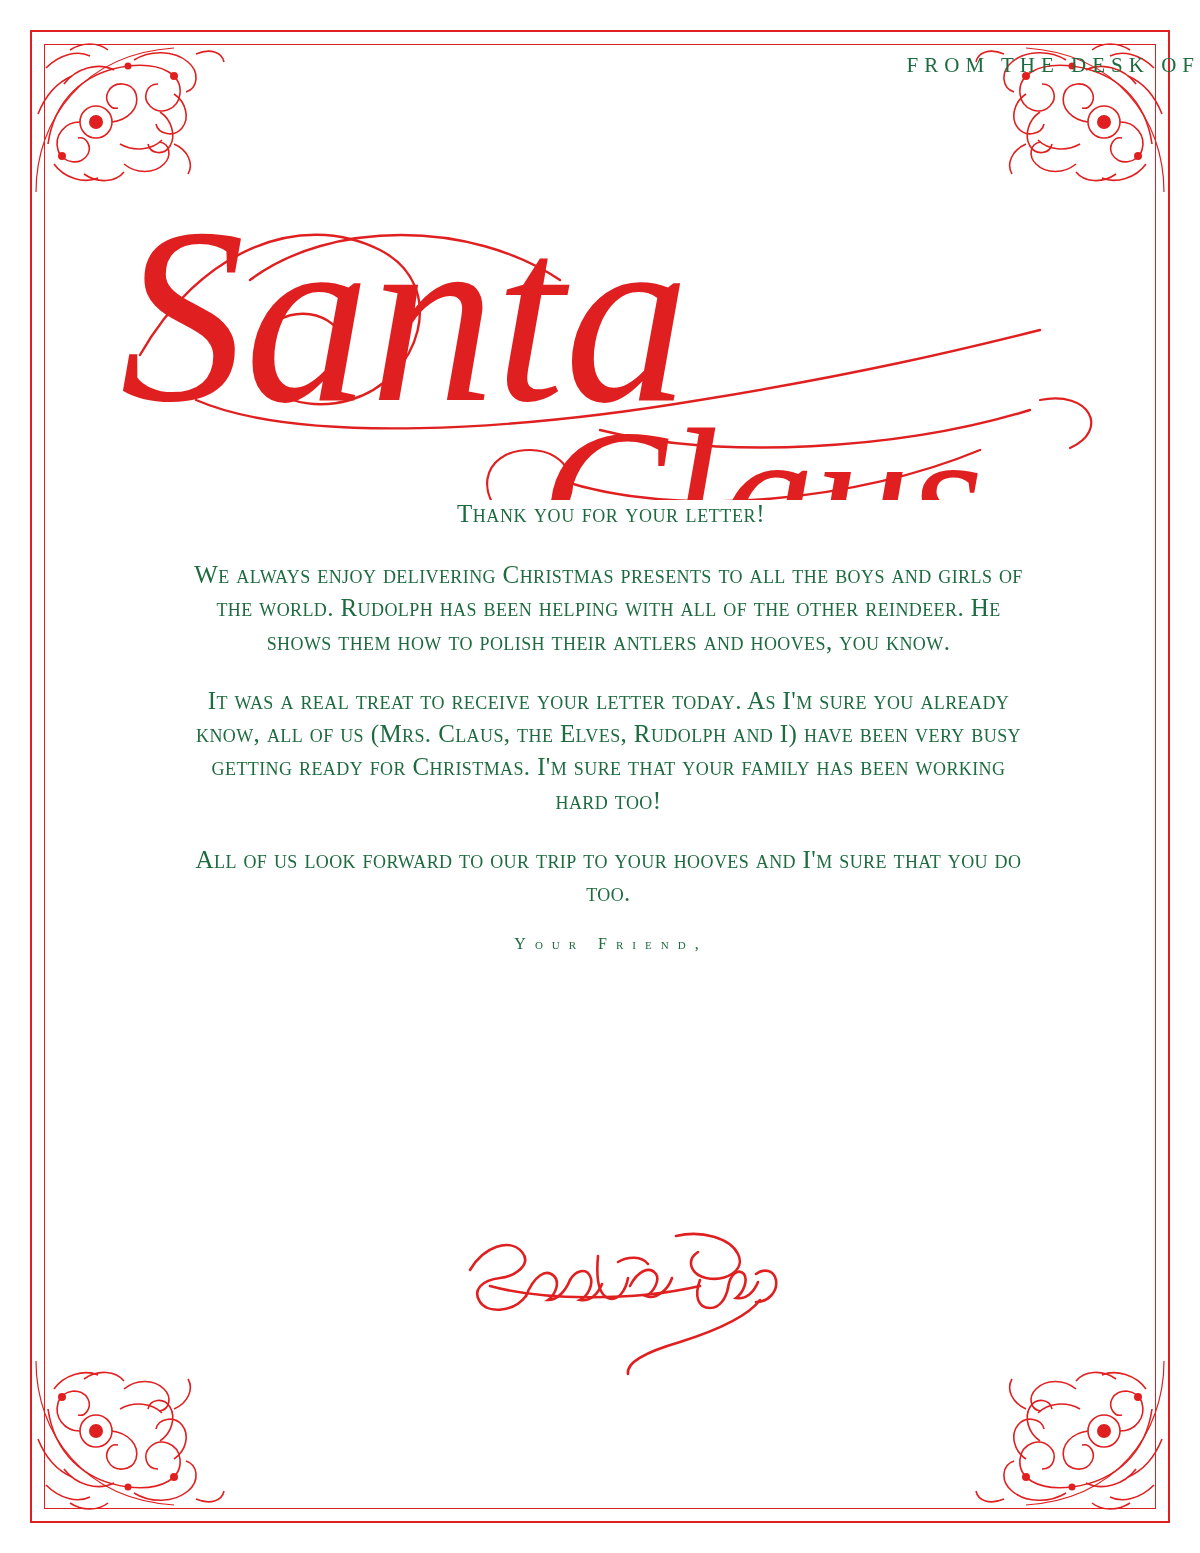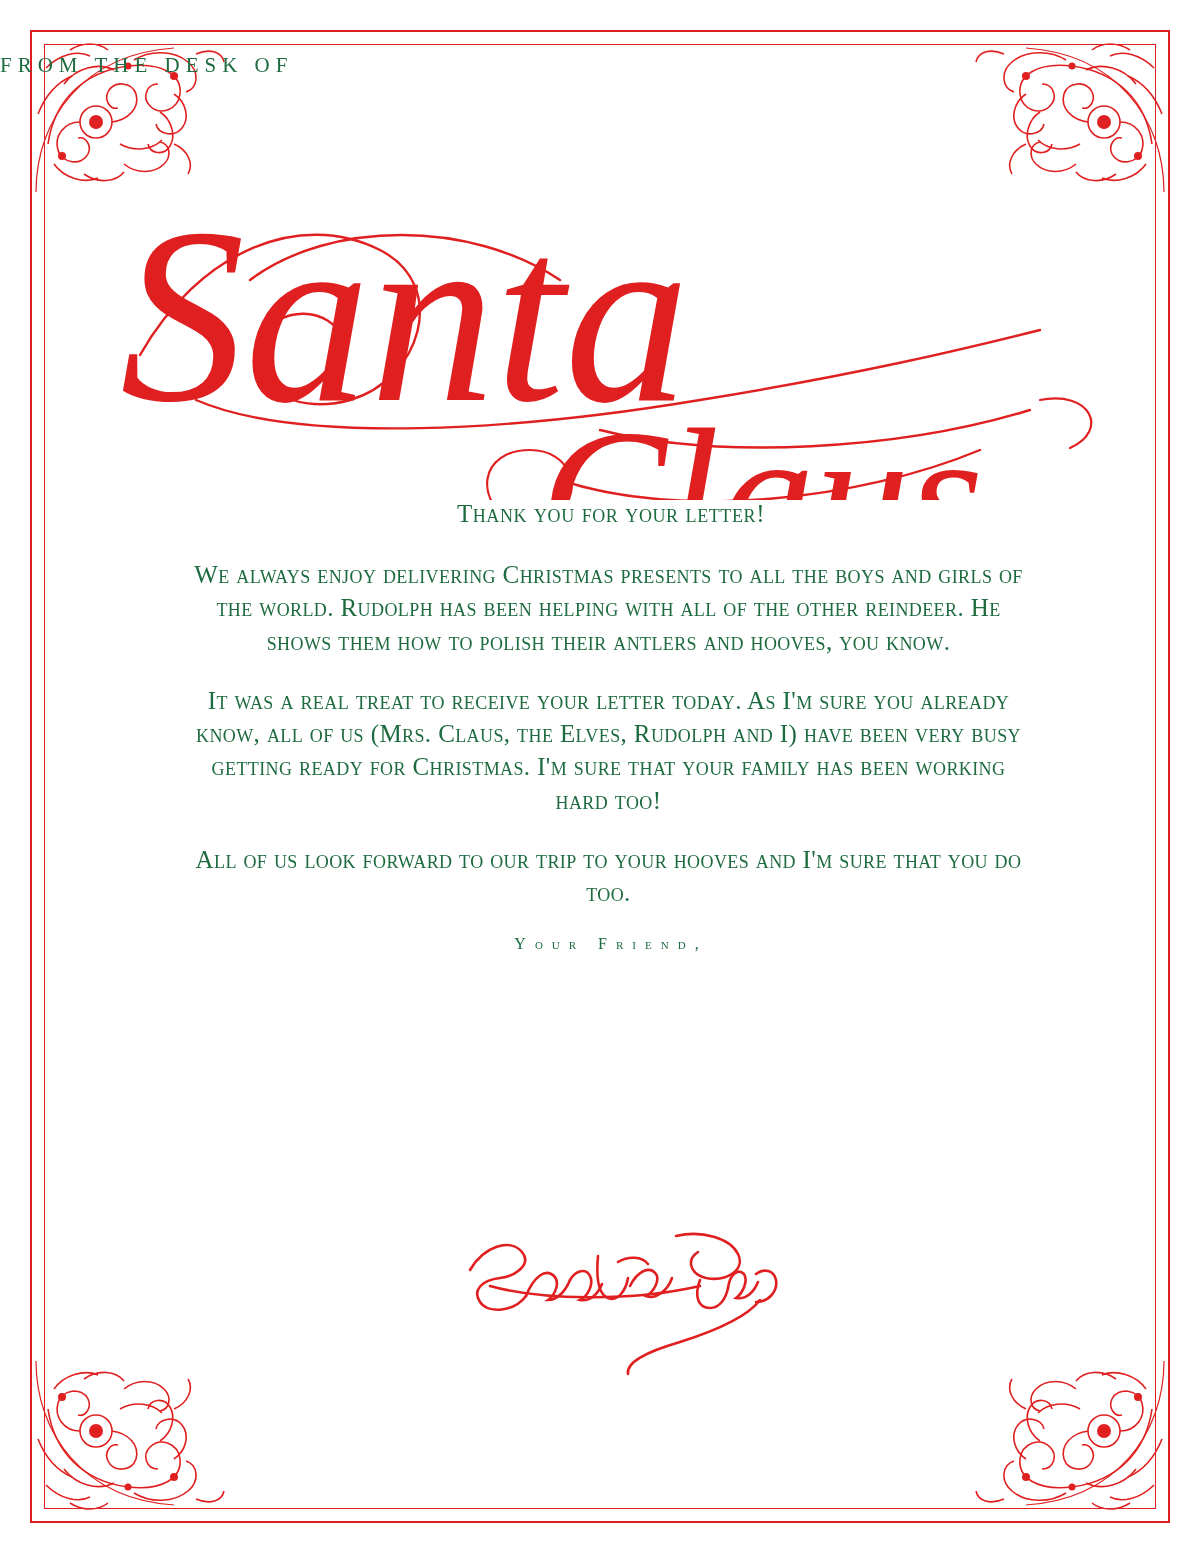--- a/index.html
+++ b/index.html
@@ -62,21 +62,21 @@
   .corner.tr { right: 24px; top: 24px;  transform: scaleX(-1); }
   .corner.bl { left: 24px;  bottom: 24px; transform: scaleY(-1); }
   .corner.br { right: 24px; bottom: 24px; transform: scale(-1,-1); }
 
   
   .desk-of {
     position: absolute;
     top: 53px;
     left: 0;
     width: 100%;
-    text-align: left;
+    text-align: right;
     font-family: "Liberation Serif", serif;
     font-size: 21px;
     letter-spacing: 6px;
     color: #1d6b3f;
     font-variant: small-caps;
     text-transform: uppercase;
   }
 
   .santa-wrap {
     position: absolute;

